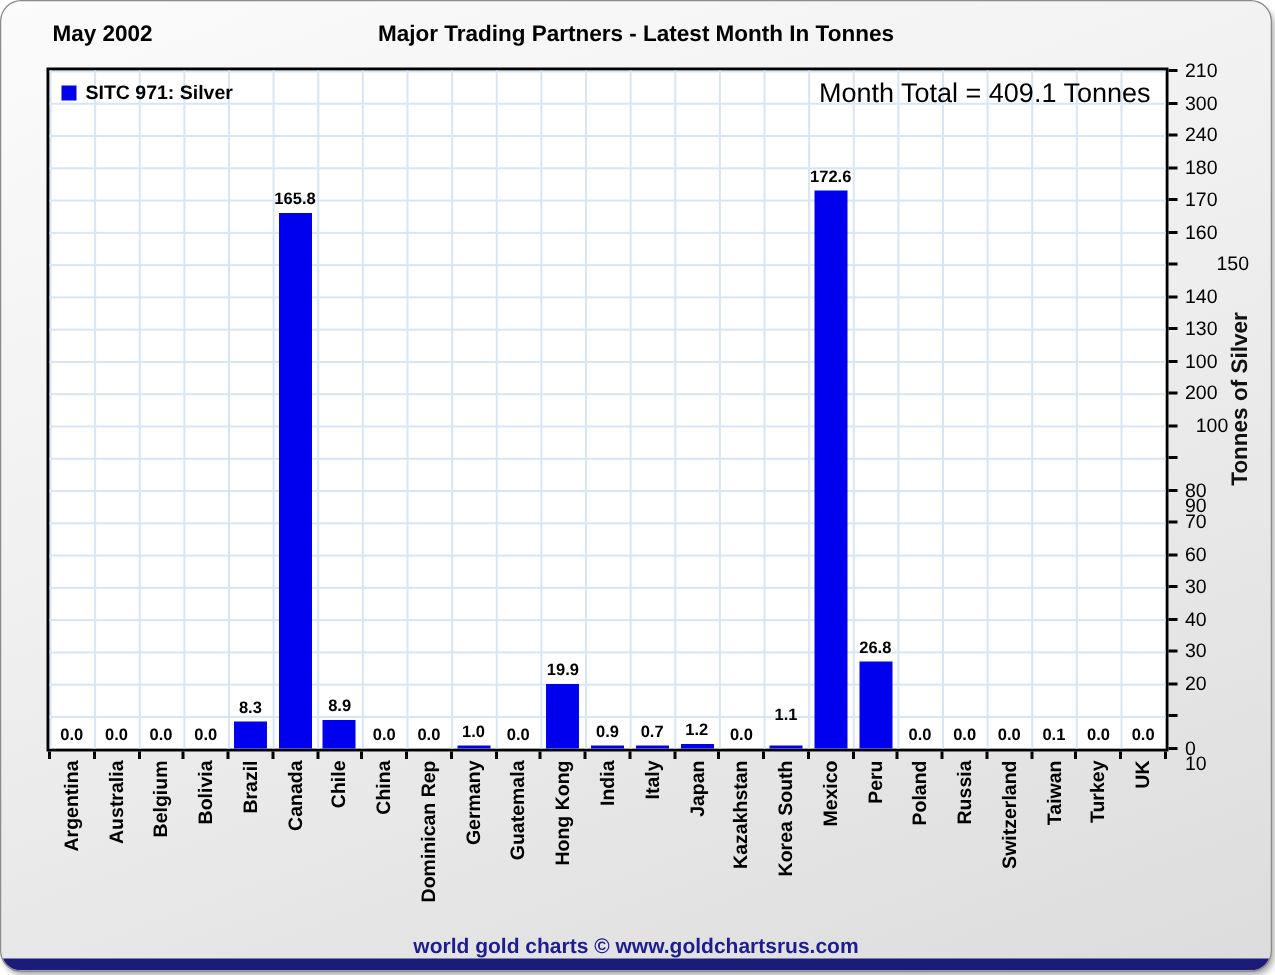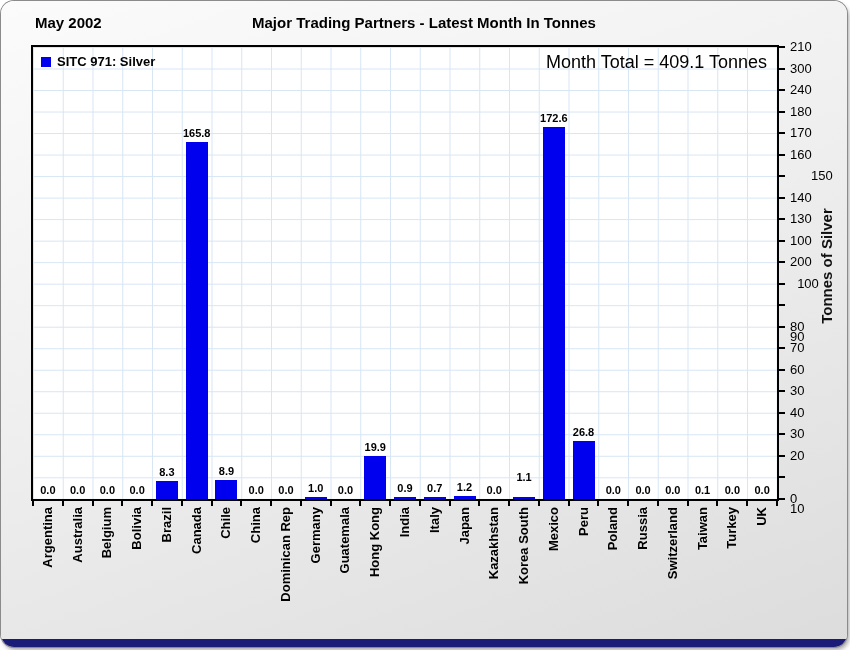--- a/index.html
+++ b/index.html
@@ -212,14 +212,15 @@
       <div class="ylab" style="left: 11px; top: 56.5714px;">180</div>
       <div class="ytick" style="left: 0px; top: 42.0476px;"></div>
       <div class="ylab" style="left: 11px; top: 35.0476px;">240</div>
       <div class="ytick" style="left: 0px; top: 20.5238px;"></div>
       <div class="ylab" style="left: 11px; top: 13.5238px;">300</div>
       <div class="ytick" style="left: 0px; top: -1px;"></div>
       <div class="ylab" style="left: 11px; top: -8px;">210</div>
     </div>
   <div class="y-title">Tonnes of Silver</div>
 
+  <div class="footer">world gold charts © www.goldchartsrus.com</div>
   <div class="bottombar"></div>
 </div>
 
 </body></html>

